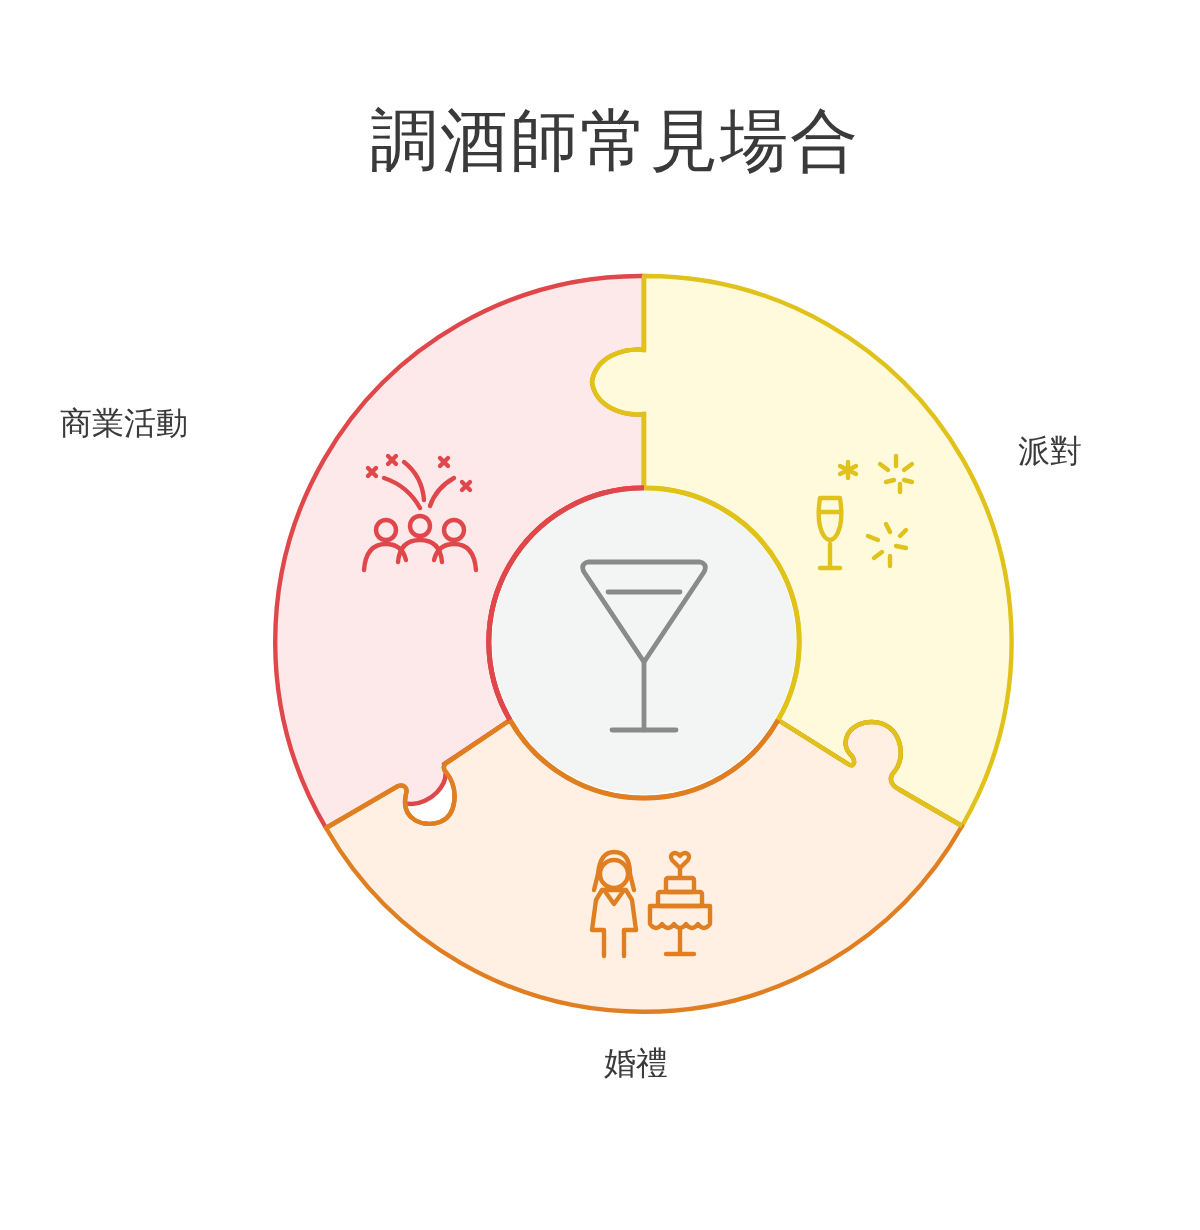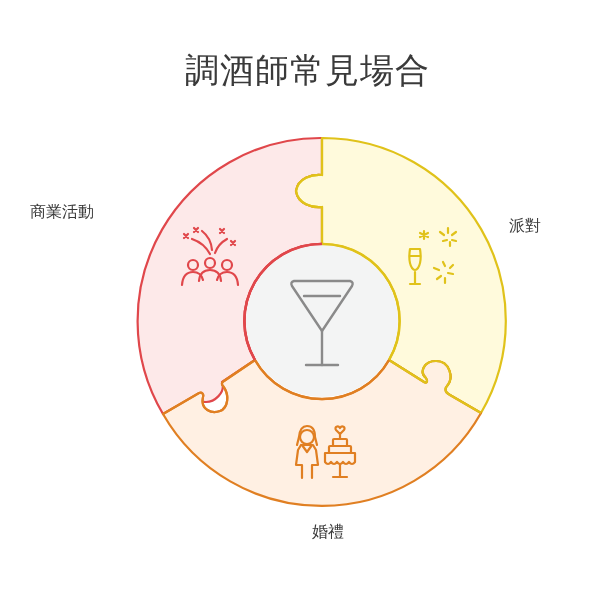--- a/index.html
+++ b/index.html
@@ -4,21 +4,21 @@
 <style>
   html, body { margin:0; padding:0; background:#ffffff; }
   body { width:600px; height:615px; position:relative; overflow:hidden;
          font-family:"DejaVu Sans","Liberation Sans",sans-serif; color:#333; }
   .title { position:absolute; top:48px; left:0; width:600px; text-align:left;
            font-size:34px; color:#3a3a3a; }
   .title span { position:absolute; left:185px; letter-spacing:1px; }
   .label { position:absolute; font-size:16px; color:#3a3a3a; white-space:nowrap; }
   #lbl-business { left:30px; top:202px; }
   #lbl-party { left:509px; top:216px; }
-  #lbl-wedding { left:312px; top:522px; }
+  #lbl-wedding { left:302px; top:522px; }
   svg.diagram { position:absolute; left:0; top:0; }
 </style>
 </head>
 <body>
 
 <div class="title">
   <span>調酒師常見場合</span>
 </div>
 
 <svg class="diagram" width="600" height="615" viewBox="0 0 600 615">

